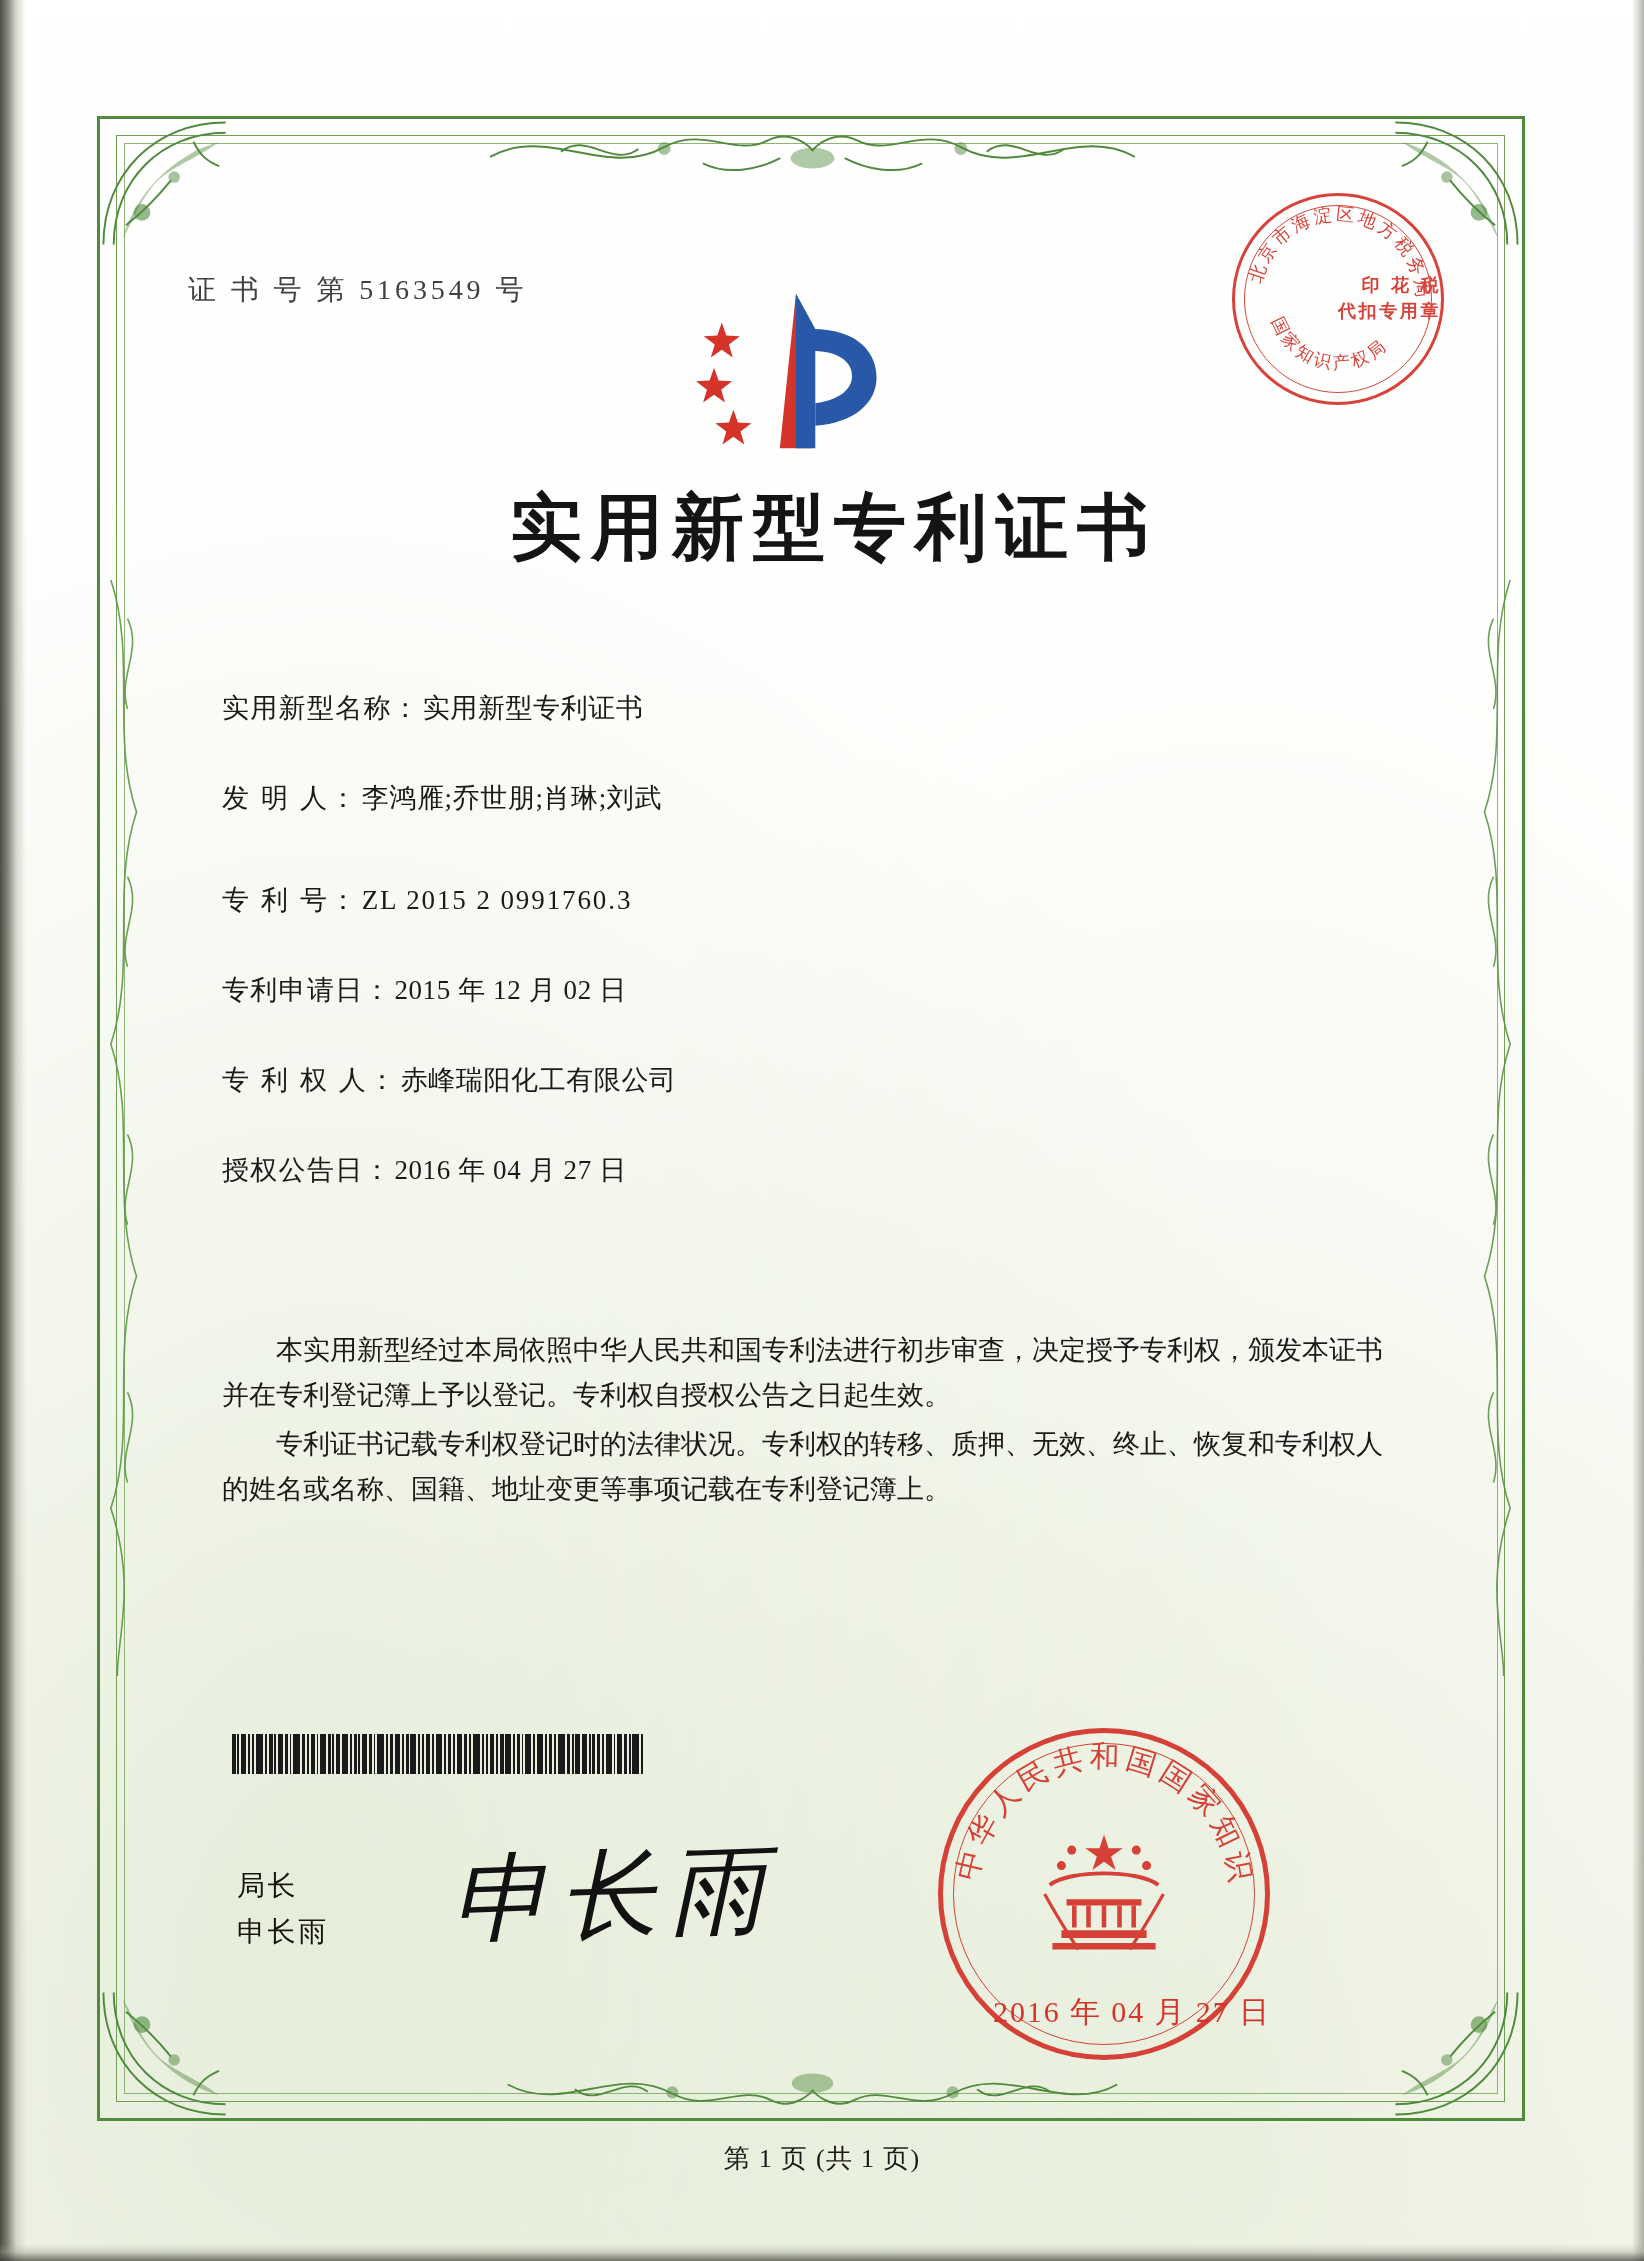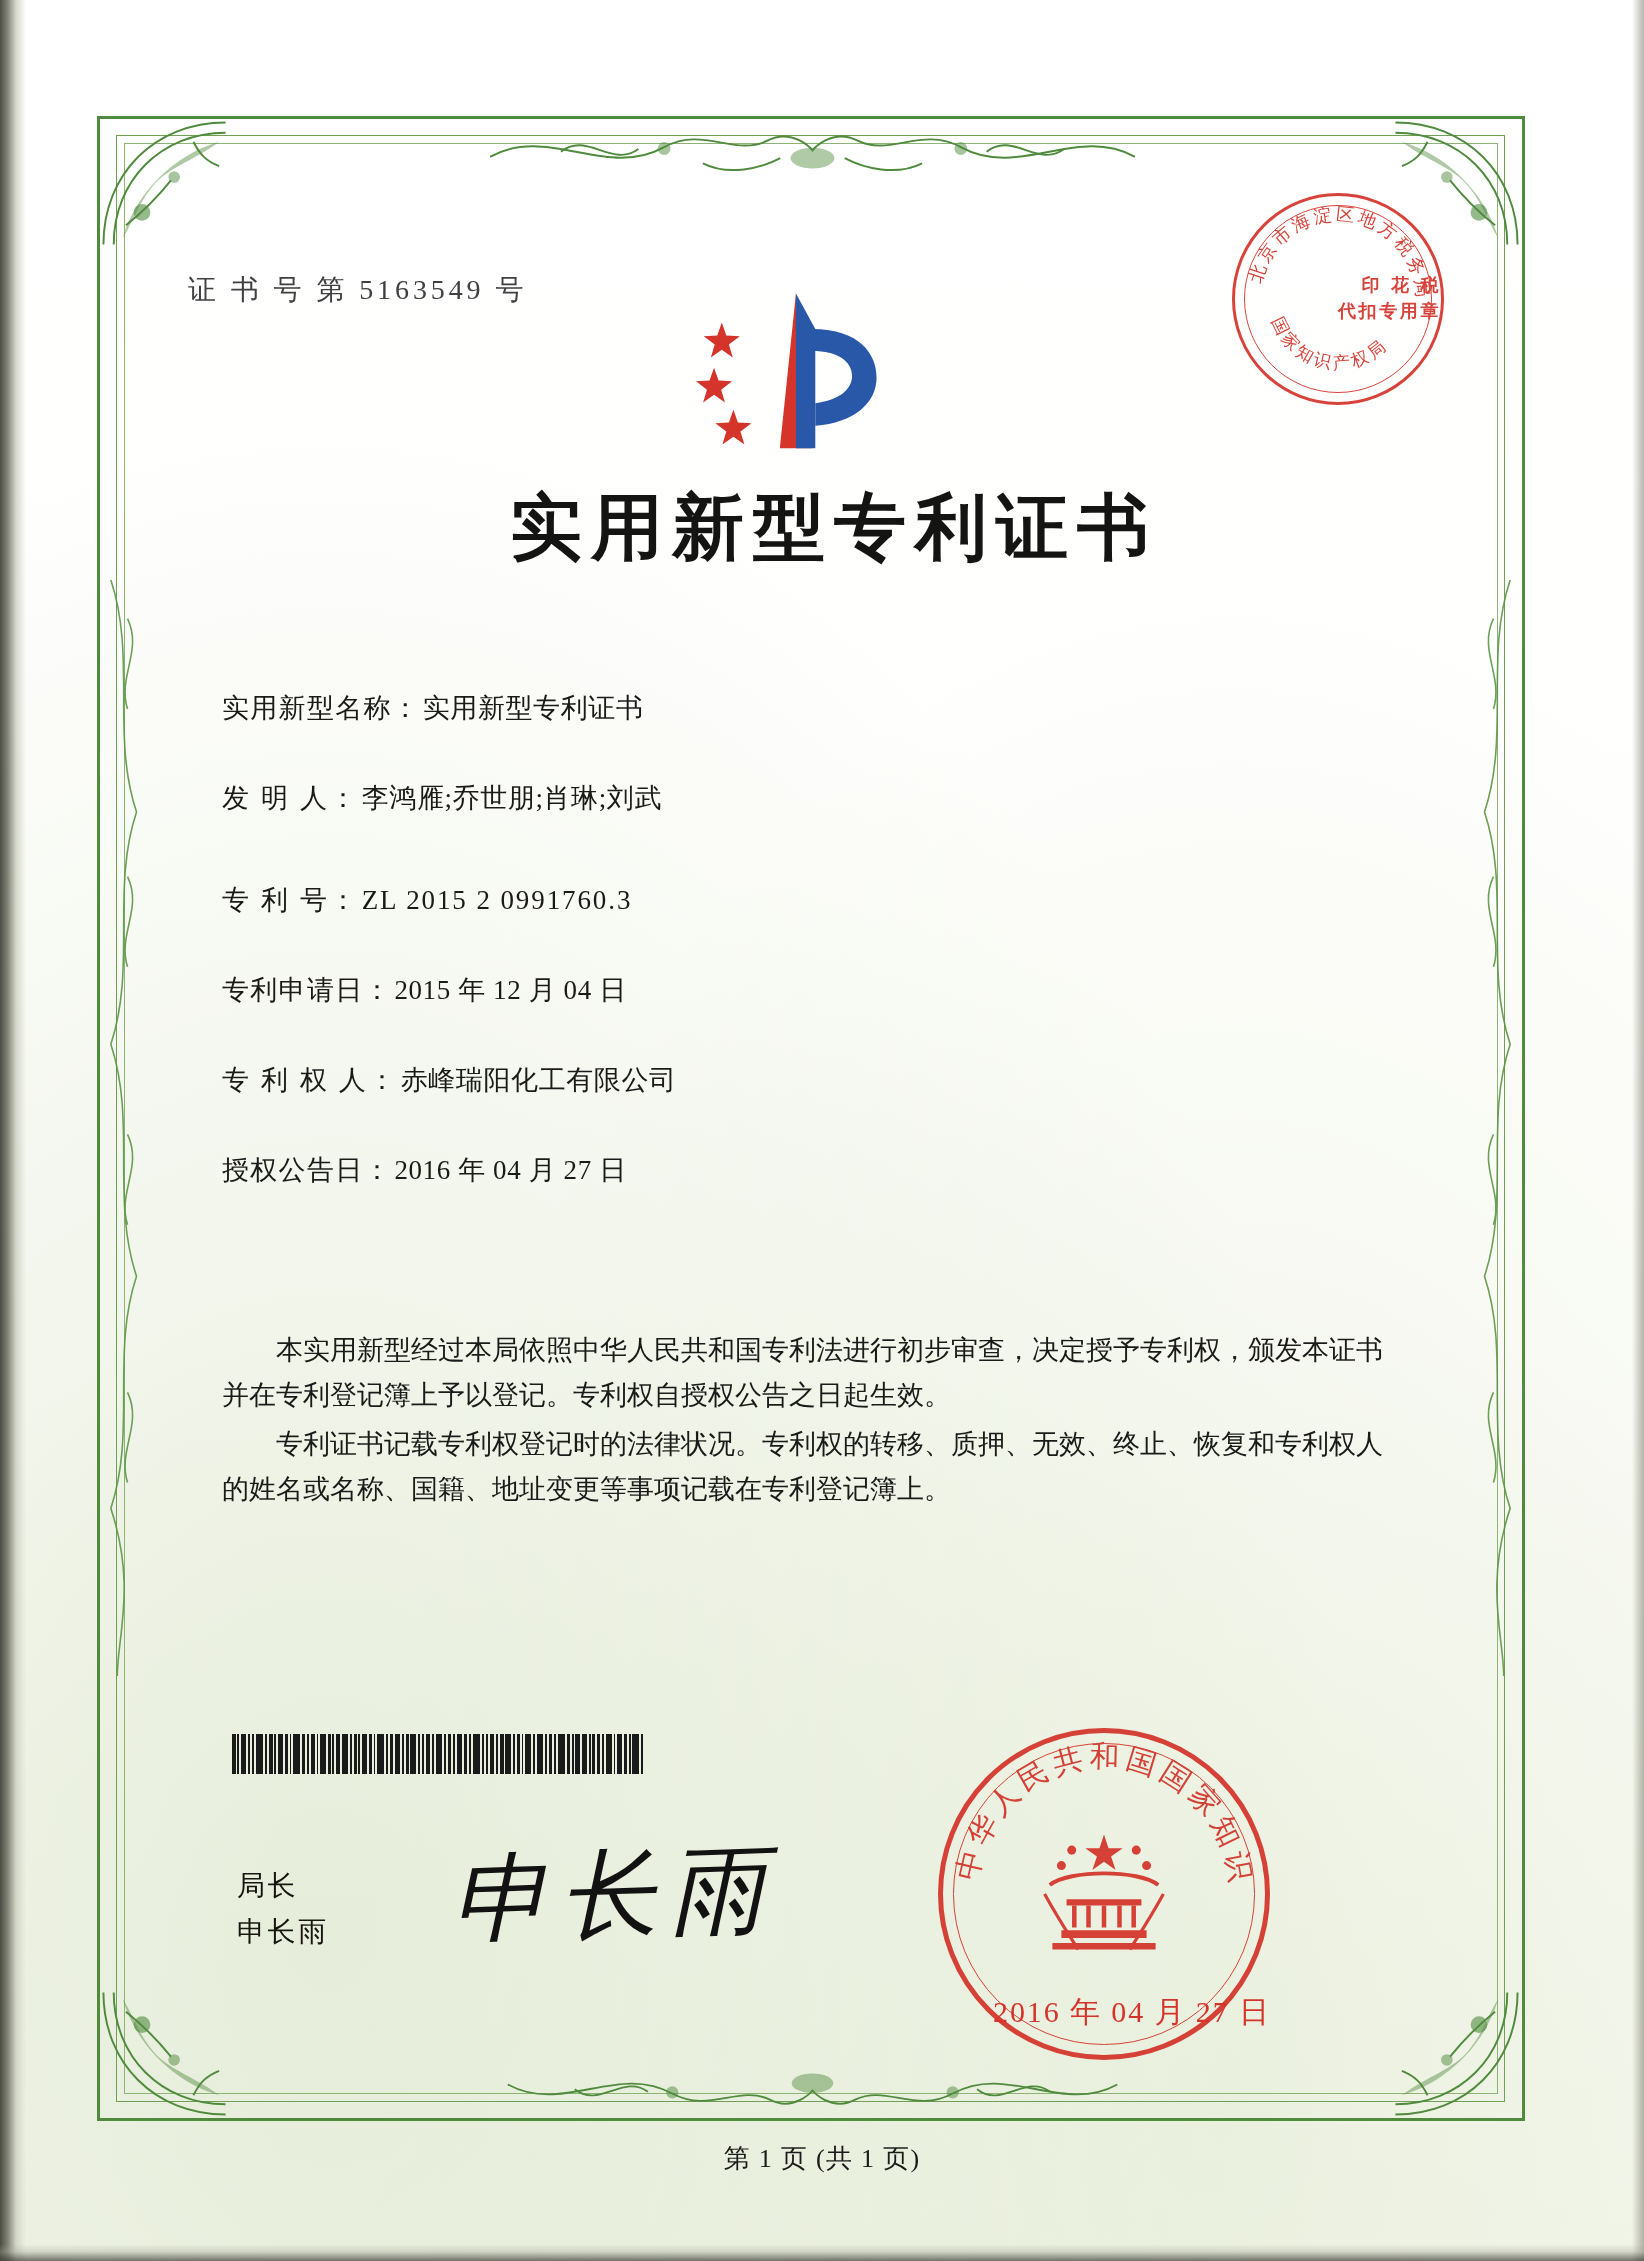--- a/index.html
+++ b/index.html
@@ -451,21 +451,21 @@
     <div class="field-row">
       <span class="field-label sp4">发  明  人：</span>
       <span class="field-value">李鸿雁;乔世朋;肖琳;刘武</span>
     </div>
     <div class="field-row">
       <span class="field-label sp4">专  利  号：</span>
       <span class="field-value mono">ZL 2015 2 0991760.3</span>
     </div>
     <div class="field-row">
       <span class="field-label">专利申请日：</span>
-      <span class="field-value">2015 年 12 月 04 日</span>
+      <span class="field-value">2015 年 12 月 02 日</span>
     </div>
     <div class="field-row">
       <span class="field-label sp4">专 利 权 人：</span>
       <span class="field-value">赤峰瑞阳化工有限公司</span>
     </div>
     <div class="field-row">
       <span class="field-label">授权公告日：</span>
       <span class="field-value">2016 年 04 月 27 日</span>
     </div>
   </div>

